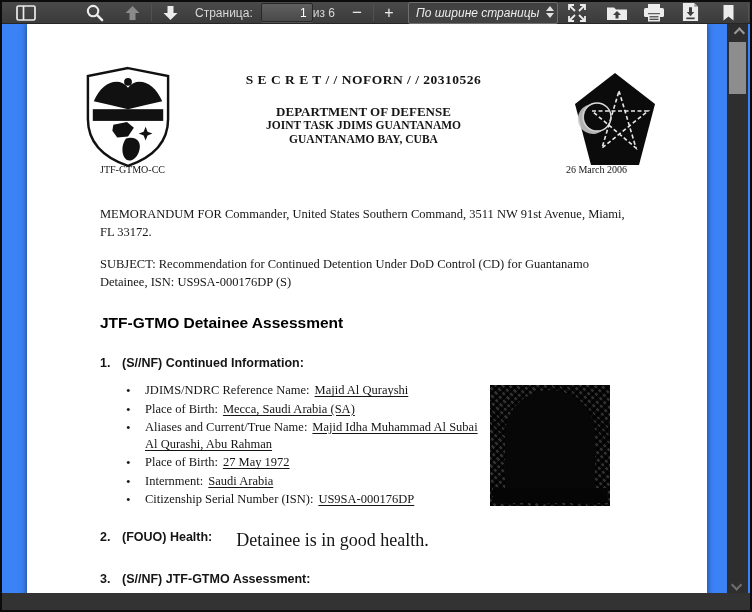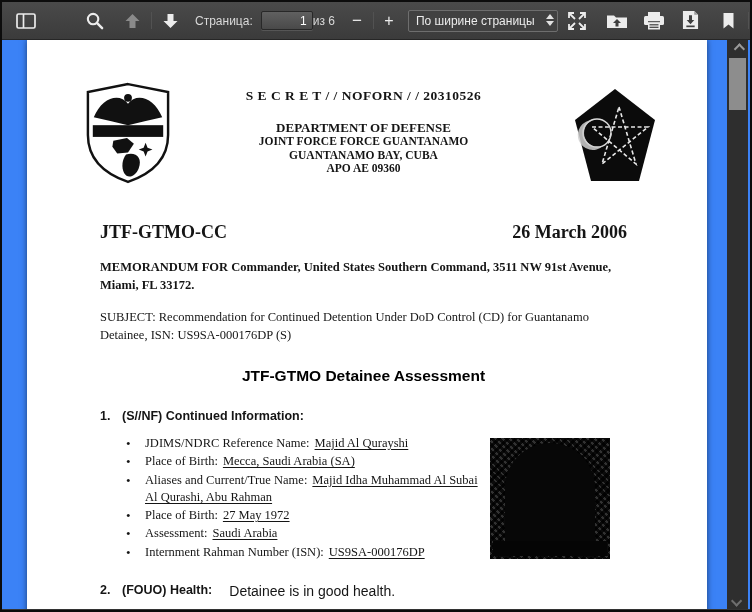--- a/index.html
+++ b/index.html
@@ -4,21 +4,21 @@
 <style>
   html,body{margin:0;padding:0;background:#555;}
   *{box-sizing:border-box;}
   .frame{
     position:relative;width:752px;height:612px;
     border:2px solid #0c0c0c;background:#333;overflow:hidden;
     font-family:"Liberation Sans",sans-serif;
   }
   
   .toolbar{
-    position:relative;height:38px;width:100%;
+    position:relative;height:22px;width:100%;
     background:linear-gradient(#4a4a4a,#3b3b3b);
     border-bottom:1px solid #262626;
     display:flex;align-items:center;
     color:#d9d9d9;font-size:12px;
     flex-shrink:0;z-index:5;
   }
   .tbtn{display:flex;align-items:center;justify-content:center;
     width:26px;height:26px;border-radius:2px;cursor:pointer;flex-shrink:0;}
   .tsep{width:1px;height:17px;background:#272727;border-right:1px solid #525252;margin-left:6px;flex-shrink:0;}
   .tb-sidebar{margin-left:11px;}
@@ -34,21 +34,21 @@
     outline:none;font-family:"Liberation Sans",sans-serif;
     box-shadow:0 1px 0 rgba(255,255,255,.12);
   }
   .tb-pagecount{margin-left:0;white-space:nowrap;}
   .tb-minus{margin-left:12px;width:20px;font-size:17px;color:#ececec;}
   .tb-plus{margin-left:5px;width:20px;font-size:16px;color:#ececec;}
   .tb-zoomselect{
     position:relative;margin-left:9px;width:150px;height:22px;
     border:1px solid #6e6e6e;border-radius:2px;background:#414141;
     display:flex;align-items:center;padding:0 30px 0 7px;
-    color:#ececec;font-size:12px;white-space:nowrap;cursor:pointer;
+    color:#ececec;font-size:12px;white-space:nowrap;cursor:pointer;font-style:italic;
   }
   .spinner{position:absolute;right:3px;top:3px;display:flex;flex-direction:column;gap:2px;}
   .spinner i{width:0;height:0;border-left:4px solid transparent;border-right:4px solid transparent;}
   .spin-up{border-bottom:5px solid #e2e2e2;}
   .spin-down{border-top:5px solid #e2e2e2;}
   .tb-expand{margin-left:6px;}
   .tb-open{margin-left:14px;}
   .tb-print{margin-left:11px;}
   .tb-download{margin-left:11px;}
   .tb-bookmark{margin-left:12px;}
@@ -62,30 +62,30 @@
   .doc{position:relative;padding:48px 80px 0 73px;}
   
   .emblem-left{position:absolute;left:57px;top:42px;width:88px;height:102px;}
   .emblem-right{position:absolute;left:546px;top:47px;width:84px;height:96px;}
   
   .hdr{ text-align:center; }
   .classification{font-weight:bold;font-size:13.5px;letter-spacing:.5px;}
   .agency{margin-top:16px;line-height:1.18;font-weight:bold;font-family:Liberation Serif, serif;}
   .agency .l0{font-size:13px;}
   .agency .l1,.agency .l2,.agency .l3{font-size:11.5px;}
-  .office-row{display:flex;justify-content:space-between;margin-top:46px;font-size:18px;font-weight:bold;}
-  .memo{margin-top:16px;font-size:12.5px;line-height:1.4;font-weight:bold;}
+  .office-row{display:flex;justify-content:space-between;margin-top:18px;font-size:10px;}
+  .memo{margin-top:31px;font-size:12.5px;line-height:1.4;}
   .subject{margin-top:15px;font-size:12.5px;line-height:1.4;}
-  .doc-title{margin-top:23px;text-align:center;font-family:"Liberation Sans",sans-serif;
+  .doc-title{margin-top:23px;text-align:left;font-family:"Liberation Sans",sans-serif;
     font-weight:bold;font-size:15.5px;color:#000;}
   
   .section{display:flex;margin-top:21px;font-size:12.5px;}
   .sec-num{font-family:"Liberation Sans",sans-serif;font-weight:bold;font-size:12.5px;width:22px;flex-shrink:0;}
   .sec-head{font-family:"Liberation Sans",sans-serif;font-weight:bold;font-size:12.5px;}
-  .sec-text{font-family:Liberation Sans, sans-serif;font-size:14px;margin-left:17px;}
+  .sec-text{font-family:Liberation Serif, serif;font-size:18px;margin-left:24px;}
   .sec1{margin-top:24px;}
   .info-row{display:flex;align-items:flex-start;margin-top:12px;}
   .bullets{width:364px;margin-left:22px;flex-shrink:0;}
   .bullet{position:relative;padding-left:23px;font-size:12.5px;line-height:1.38;margin-bottom:1px;}
   .bullet::before{content:"•";position:absolute;left:4px;top:0;font-size:13px;}
   .b-label{margin-right:5px;}
   .b-value{text-decoration:underline;text-underline-offset:2px;}
   
   .photo{
     position:relative;width:120px;height:121px;margin-left:auto;margin-right:17px;margin-top:3px;
@@ -224,23 +224,22 @@
         <path d="M46 20 L63 77 L19 40 L75 40 L29 77 Z" fill="none" stroke="#e8e8e8" stroke-width="1.6" stroke-dasharray="4 2.5"></path>
         <circle cx="24" cy="46" r="14" fill="none" stroke="#dcdcdc" stroke-width="1.4"></circle>
         <path d="M20 33 a15 15 0 1 0 10 26 a12 12 0 1 1 -10 -26 Z" fill="#cfcfcf" opacity="0.85"></path>
       </svg>
 
       <div class="doc">
         <div class="hdr">
           <div class="classification">S E C R E T / / NOFORN / / 20310526</div>
           <div class="agency">
             <div class="l0">DEPARTMENT OF DEFENSE</div>
-            <div class="l1">JOINT FORCE FORCE GUANTANAMO</div>
+            <div class="l1">JOINT TASK JDIMS GUANTANAMO</div>
             <div class="l2">GUANTANAMO BAY, CUBA</div>
-            <div class="l3">APO AE 09360</div>
           </div>
         </div>
 
         <div class="office-row">
           <span>JTF-GTMO-CC</span>
           <span>26 March 2006</span>
         </div>
 
         <div class="memo">MEMORANDUM FOR Commander, United States Southern Command, 3511 NW 91st Avenue, Miami, FL 33172.</div>
         <div class="subject">SUBJECT:  Recommendation for Continued Detention Under DoD Control (CD) for Guantanamo Detainee, ISN: US9SA-000176DP (S)</div>
@@ -260,24 +259,24 @@
             <div class="bullet">
               <span class="b-label">Place of Birth:</span><span class="b-value">Mecca, Saudi Arabia (SA)</span>
             </div>
             <div class="bullet">
               <span class="b-label">Aliases and Current/True Name:</span><span class="b-value">Majid Idha Muhammad Al Subai Al Qurashi, Abu Rahman</span>
             </div>
             <div class="bullet">
               <span class="b-label">Place of Birth:</span><span class="b-value">27 May 1972</span>
             </div>
             <div class="bullet">
-              <span class="b-label">Assessment:</span><span class="b-value">Saudi Arabia</span>
-            </div>
-            <div class="bullet">
-              <span class="b-label">Internment Rahman Number (ISN):</span><span class="b-value">US9SA-000176DP</span>
+              <span class="b-label">Internment:</span><span class="b-value">Saudi Arabia</span>
+            </div>
+            <div class="bullet">
+              <span class="b-label">Citizenship Serial Number (ISN):</span><span class="b-value">US9SA-000176DP</span>
             </div>
           </div>
           <div class="photo">
             <div class="photo-head"></div>
             <div class="photo-bar"></div>
           </div>
         </div>
 
         <div class="section">
           <span class="sec-num">2.</span>

